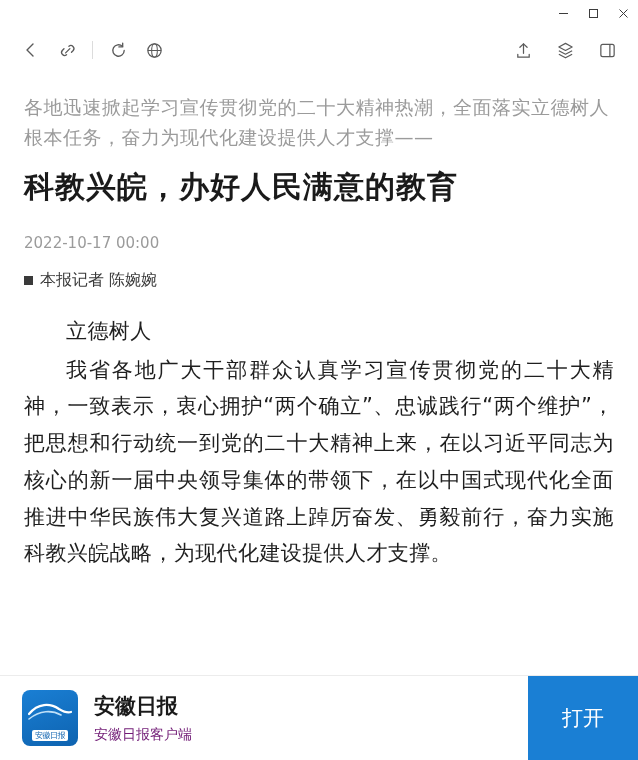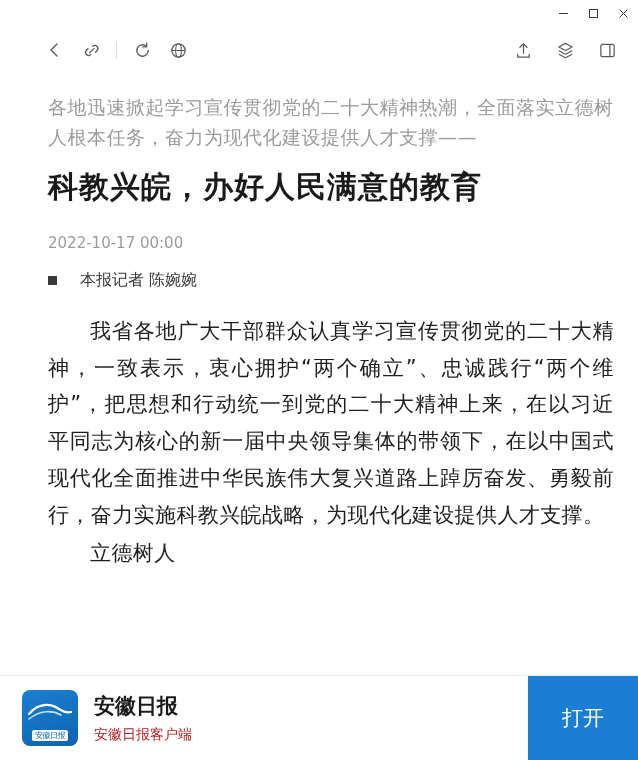--- a/index.html
+++ b/index.html
@@ -7,21 +7,20 @@
     width: 638px; height: 760px;
     font-family: "Liberation Sans", sans-serif;
     background: #ffffff;
     overflow: hidden;
   }
   .window {
     width: 638px; height: 760px;
     display: flex; flex-direction: column;
     background: #ffffff;
     position: relative;
-    padding-left: 24px;
   }
   
   .titlebar {
     height: 30px;
     display: flex; align-items: flex-start; justify-content: flex-end;
     background: #ffffff;
   }
   .win-btn {
     width: 30px; height: 26px;
     display: flex; align-items: center; justify-content: center;
@@ -74,21 +73,21 @@
   .pubdate {
     margin-top: 26px;
     font-size: 15px;
     color: #9b9b9b;
     font-family: "DejaVu Sans", "Liberation Sans", sans-serif;
   }
   .byline {
     margin-top: 18px;
     font-size: 16px;
     color: #3a3a3a;
-    display: flex; align-items: center; gap: 23px;
+    display: flex; align-items: center; gap: 7px;
     font-family: "DejaVu Sans", "Liberation Sans", sans-serif;
   }
   .byline-marker {
     width: 9px; height: 9px; background: #3a3a3a; display: inline-block;
   }
   .body-text {
     margin-top: 22px;
     font-size: 21px;
     line-height: 1.75;
     color: #1f1f1f;
@@ -140,21 +139,21 @@
     letter-spacing: -0.5px;
     font-family: "DejaVu Sans", "Liberation Sans", sans-serif;
     white-space: nowrap;
   }
   .app-texts { display: flex; flex-direction: column; justify-content: center; gap: 6px; }
   .app-title {
     font-size: 21px; font-weight: bold; color: #1a1a1a;
     font-family: "DejaVu Sans", "Liberation Sans", sans-serif;
   }
   .app-sub {
-    font-size: 14px; color: #b91c1c;
+    font-size: 14px; color: #701a75;
     font-family: "DejaVu Sans", "Liberation Sans", sans-serif;
   }
   .open-btn {
     width: 110px;
     background: #1a7fd4;
     color: #ffffff;
     display: flex; align-items: center; justify-content: center;
     font-size: 21px;
     font-family: "DejaVu Sans", "Liberation Sans", sans-serif;
     cursor: pointer;
@@ -238,22 +237,22 @@
   </div>
 
   <div class="content">
     <div class="shoulder">各地迅速掀起学习宣传贯彻党的二十大精神热潮，全面落实立德树人根本任务，奋力为现代化建设提供人才支撑——</div>
     <h1 class="headline">科教兴皖，办好人民满意的教育</h1>
     <div class="pubdate">2022-10-17 00:00</div>
     <div class="byline">
       <span class="byline-marker"></span>
       <span>本报记者 陈婉婉</span>
     </div>
+    <p class="body-text">立德树人</p>
     <p class="body-text">我省各地广大干部群众认真学习宣传贯彻党的二十大精神，一致表示，衷心拥护“两个确立”、忠诚践行“两个维护”，把思想和行动统一到党的二十大精神上来，在以习近平同志为核心的新一届中央领导集体的带领下，在以中国式现代化全面推进中华民族伟大复兴道路上踔厉奋发、勇毅前行，奋力实施科教兴皖战略，为现代化建设提供人才支撑。</p>
-    <p class="body-text">立德树人</p>
   </div>
 
   <div class="appbar">
     <div class="appbar-main">
       <div class="app-logo">
         <svg class="wave" viewBox="0 0 44 20" aria-hidden="true">
           <path d="M1 14 C10 3, 22 3, 31 9 C36 12, 40 13, 43 12" fill="none" stroke="#ffffff" stroke-width="2.2" stroke-linecap="round"></path>
           <path d="M1 19 C12 10, 24 10, 33 15" fill="none" stroke="#bfe0f8" stroke-width="1.6" stroke-linecap="round"></path>
         </svg>
         <span class="badge">安徽日报</span>

